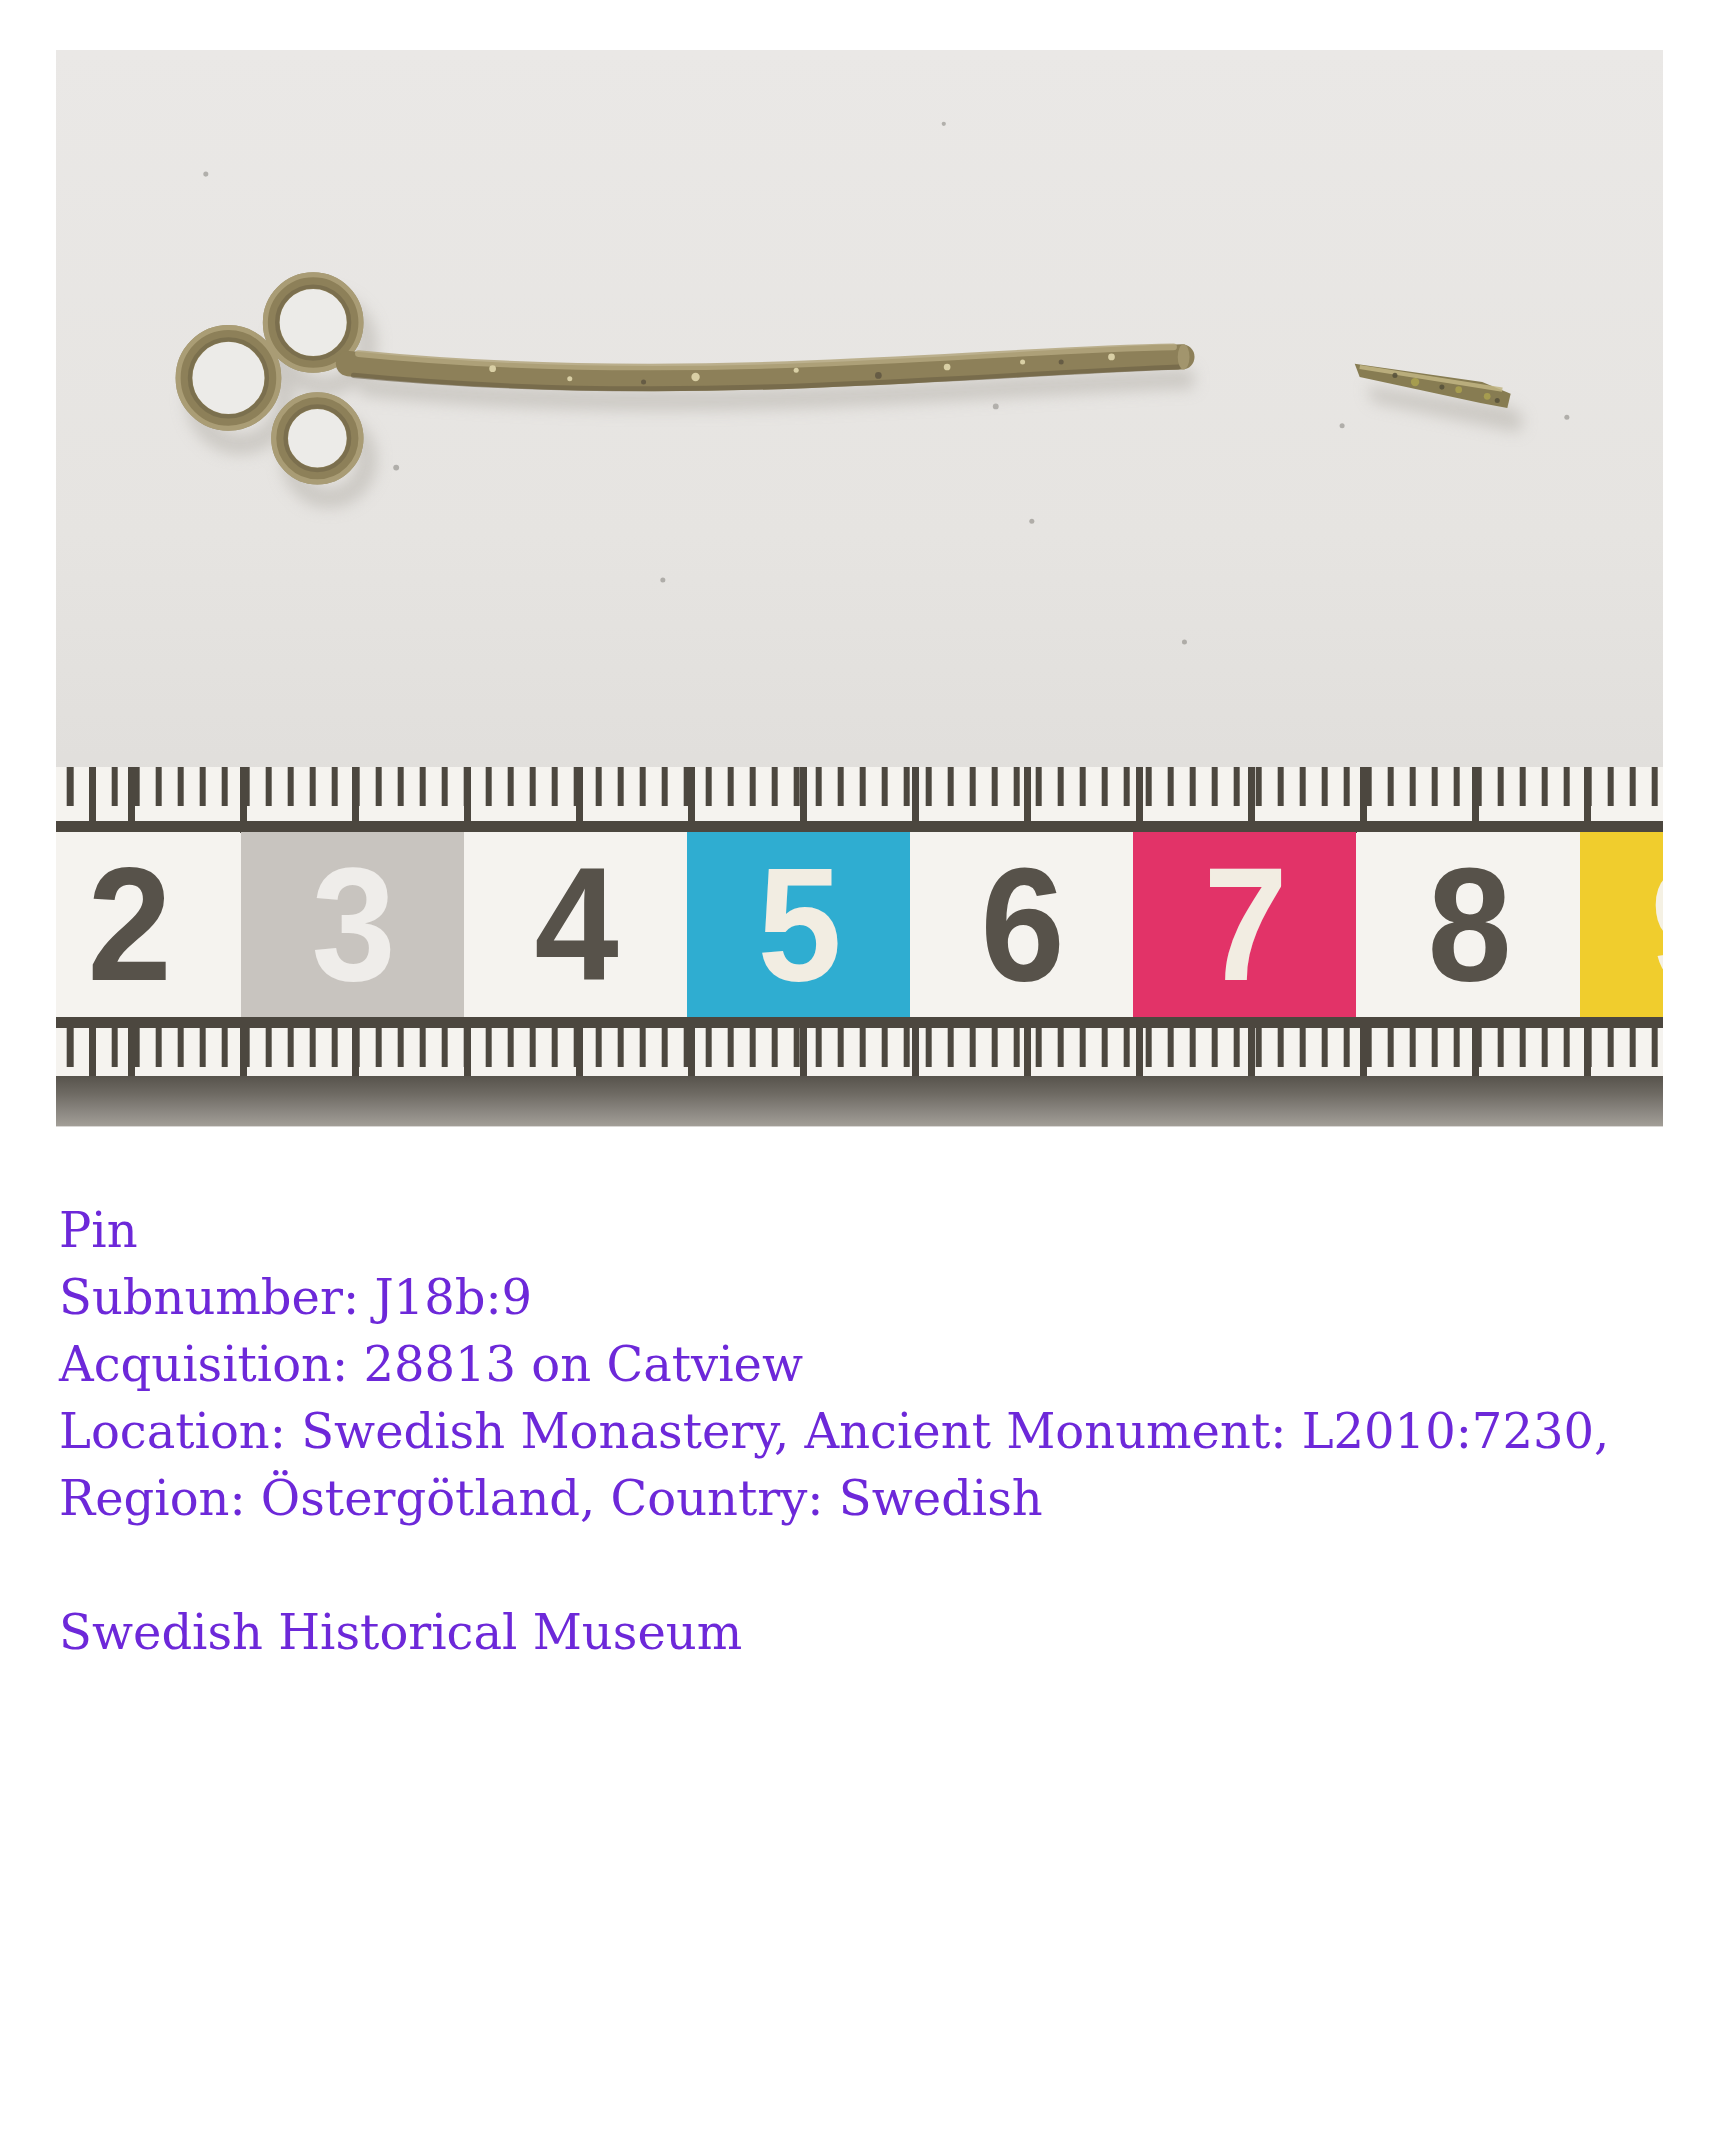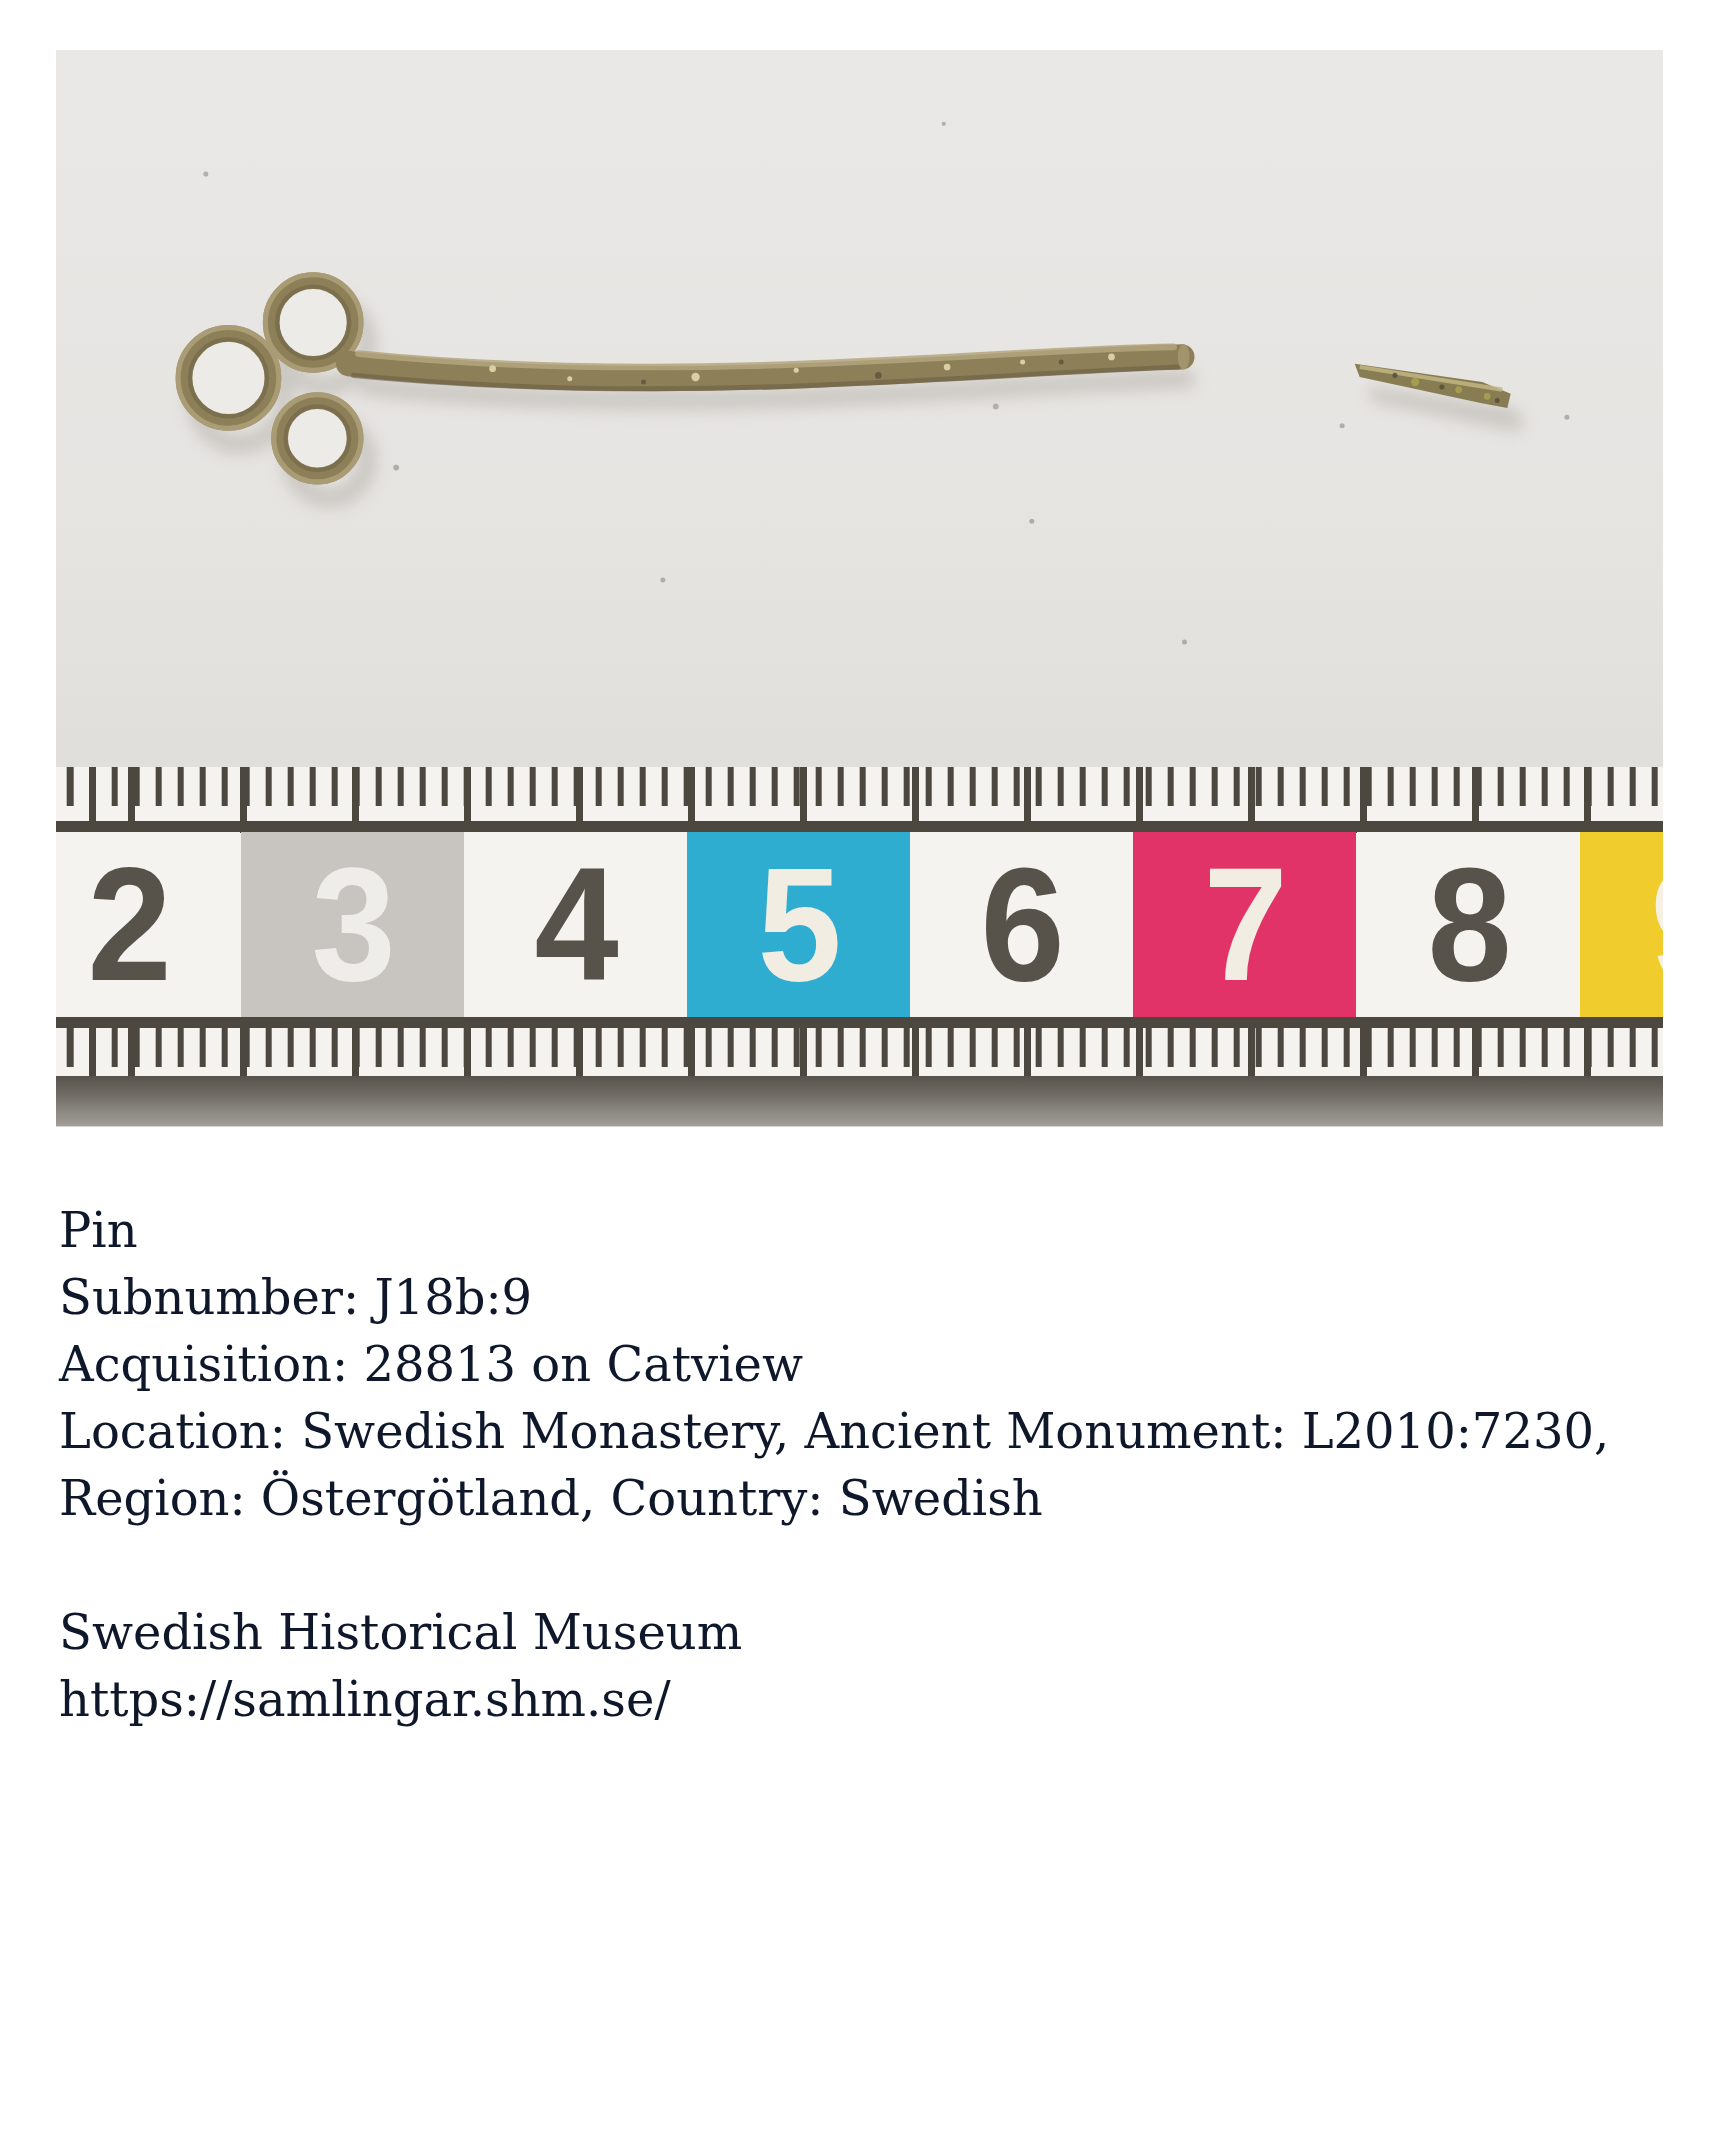--- a/index.html
+++ b/index.html
@@ -49,21 +49,21 @@
   .seg6{left:854px;width:223px;}
   .seg7{left:1077px;width:223px;}
   .seg8{left:1301px;width:223px;}
   .seg9{left:1524px;width:223px;}
   .tape-edge{
     position:absolute;left:0;right:0;top:309px;height:50px;
     background:linear-gradient(180deg,#57534c 0%,#6e6a63 35%,#8a8680 70%,#a29e97 100%);
   }
 
   
-  .caption{position:absolute;left:59px;top:1197px;width:1601px;color:#0f172a;}
+  .caption{position:absolute;left:59px;top:1197px;width:1601px;color:#6d28d9;}
   .cap-line{
     font-family:"DejaVu Serif", serif;font-size:48px;line-height:67px;
     white-space:pre-wrap;min-height:67px;
   }
 </style>
 </head>
 <body>
 
 <div class="photo">
 
@@ -187,15 +187,14 @@
 </div>
 
 <div class="caption">
   <div class="cap-line">Pin</div>
   <div class="cap-line">Subnumber: J18b:9</div>
   <div class="cap-line">Acquisition: 28813 on Catview</div>
   <div class="cap-line">Location: Swedish Monastery, Ancient Monument: L2010:7230,</div>
   <div class="cap-line">Region: Östergötland, Country: Swedish</div>
   <div class="cap-line"></div>
   <div class="cap-line">Swedish Historical Museum</div>
-  <div class="cap-line">https://samlingar.shm.se/</div>
 </div>
 
 
 </body></html>

